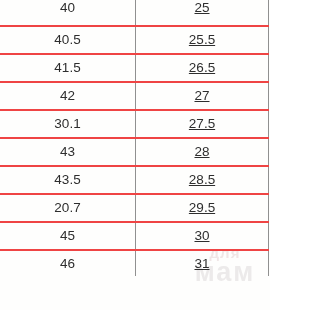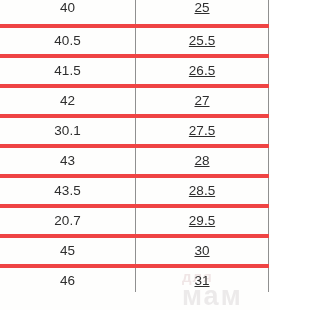--- a/index.html
+++ b/index.html
@@ -20,23 +20,23 @@
     width: 270px;
     height: 310px;
     background: #fefefd;
     overflow: hidden;
   }
 
   
   .watermark {
     position: absolute;
     right: 2px;
-    bottom: 0;
+    bottom: 24px;
     width: 86px;
-    text-align: left;
+    text-align: center;
     z-index: 0;
     pointer-events: none;
     user-select: none;
     line-height: 1;
   }
   .watermark .wm-top {
     display: block;
     font-size: 15px;
     font-weight: 700;
     letter-spacing: 1px;
@@ -64,21 +64,21 @@
   }
   table.size-table tr {
     height: 26px;
   }
   table.size-table td {
     text-align: center;
     vertical-align: middle;
     font-size: 13.5px;
     color: #2e2e2e;
     padding: 0;
-    border-bottom: 4px solid #ef4444;
+    border-bottom: 2px solid #ef4444;
     background: transparent;
     height: 26px;
     line-height: 26px;
   }
   table.size-table td.col-eu {
     width: 135px;
     border-right: 1px solid #909090;
   }
   table.size-table td.col-cm {
     width: 132px;

